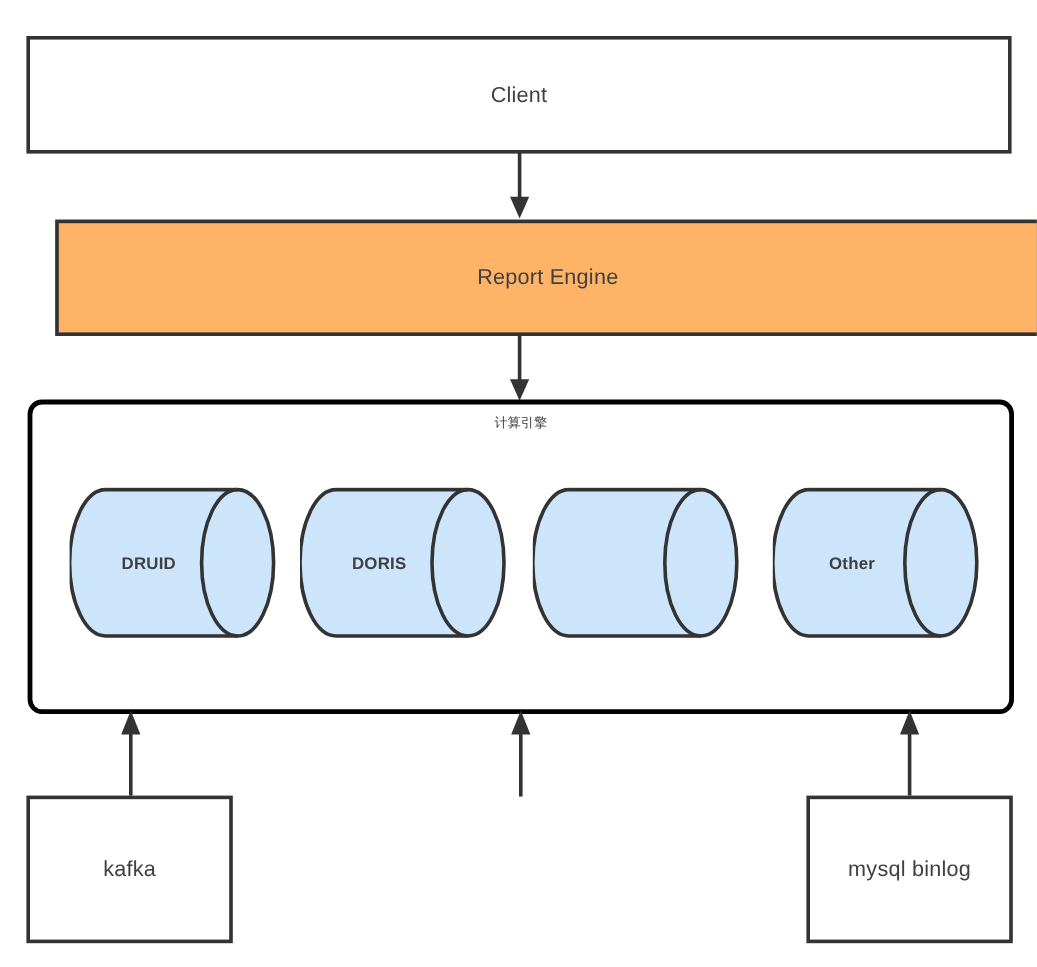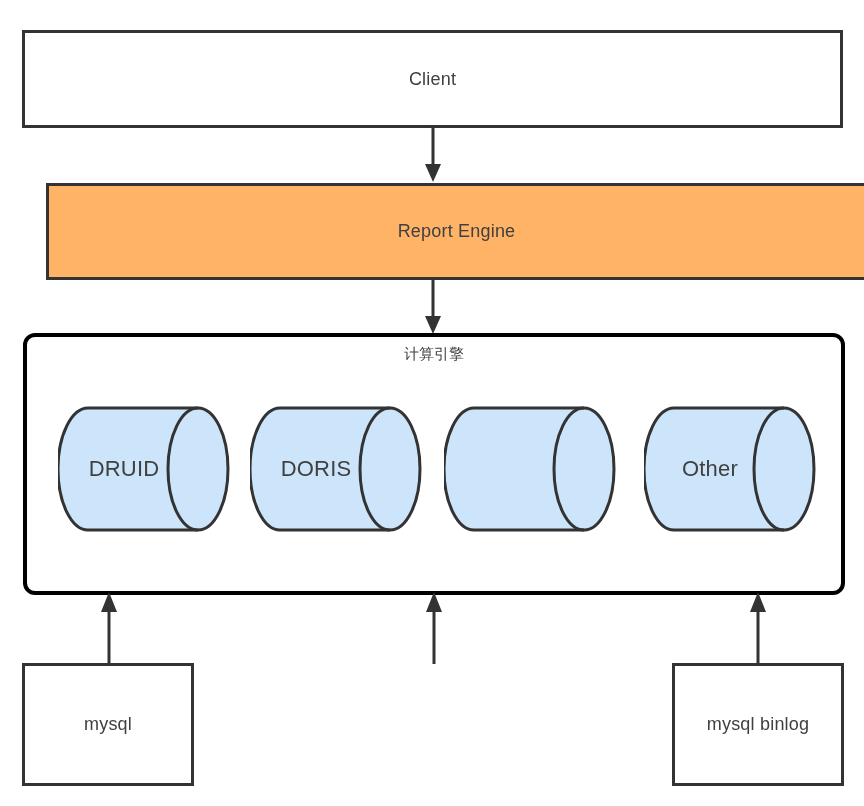--- a/index.html
+++ b/index.html
@@ -63,21 +63,21 @@
     border-radius: 12px;
     background: #ffffff;
   }
   #compute-engine-title {
     position: absolute;
     top: 8px;
     left: 0;
     width: 100%;
     text-align: center;
     color: #404040;
-    font-size: 15px;
+    font-size: 11px;
   }
 
   
   .cylinder {
     position: absolute;
     width: 172px;
     height: 126px;
     top: 69px;
   }
   .cylinder svg {
@@ -89,22 +89,23 @@
   .cyl-label {
     position: absolute;
     left: 0;
     top: 0;
     width: 132px;
     height: 126px;
     display: flex;
     align-items: center;
     justify-content: center;
     color: #404040;
-    font-size: 22px;
+    font-size: 14px;
     letter-spacing: 0.2px;
+    font-weight: bold;
   }
   #cyl-0 { left: 31px; }
   #cyl-1 { left: 223px; }
   #cyl-2 { left: 417px; }
   #cyl-3 { left: 617px; }
 
   
   #src-0 { left: 22px;  top: 663px; width: 172px; height: 123px; }
   #src-1 { left: 348px; top: 663px; width: 172px; height: 123px; }
   #src-2 { left: 672px; top: 663px; width: 172px; height: 123px; }
@@ -199,21 +200,21 @@
   </div>
 
   <div class="connector" id="conn-mysql-compute">
     <svg width="26" height="72" viewBox="0 0 26 72">
       <line x1="13" y1="72" x2="13" y2="14" stroke="#333333" stroke-width="3"></line>
       <polygon points="13,0 5,20 21,20" fill="#333333"></polygon>
     </svg>
   </div>
 
   <div class="node" id="src-0">
-    <span>mysql</span>
+    <span>kafka</span>
   </div>
 
 
   <div class="node" id="src-2">
     <span>mysql binlog</span>
   </div>
 
 </div>
 
 </body></html>

